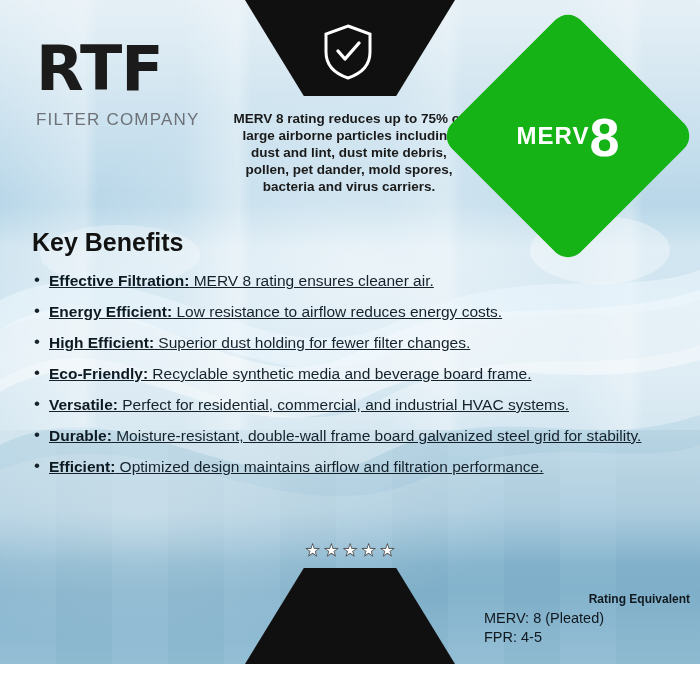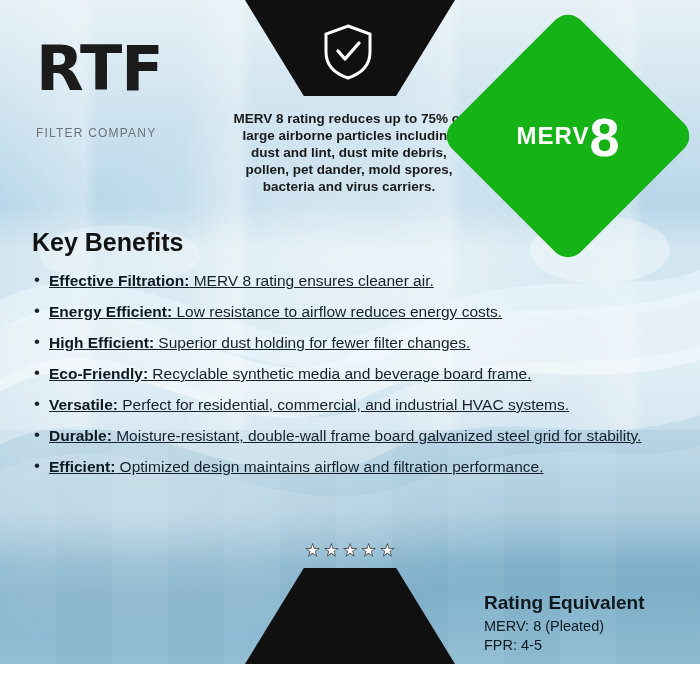--- a/index.html
+++ b/index.html
@@ -135,23 +135,23 @@
   }
   .brand-name {
     font-family: "DejaVu Sans", sans-serif;
     font-weight: bold;
     font-size: 62px;
     line-height: 62px;
     letter-spacing: -1px;
     color: #1b1b1b;
   }
   .brand-sub {
-    margin-top: 26px;
+    margin-top: 10px;
     font-family: "Liberation Sans", sans-serif;
-    font-size: 12px;
+    font-size: 17px;
     letter-spacing: 1.2px;
     color: #6c7277;
   }
 
   
   .merv-desc {
     position: absolute;
     left: 228px;
     top: 110px;
     width: 242px;
@@ -235,23 +235,24 @@
 
   
   .rating-block {
     position: absolute;
     left: 484px;
     top: 592px;
     width: 206px;
     color: #10191f;
   }
   .rating-title {
-    font-size: 19px;
+    font-size: 12px;
     font-weight: bold;
     margin-bottom: 3px;
+    text-align: right;
   }
   .rating-line {
     font-size: 14.5px;
     line-height: 19px;
   }
 </style>
 </head>
 <body>
 
 <div id="poster">

